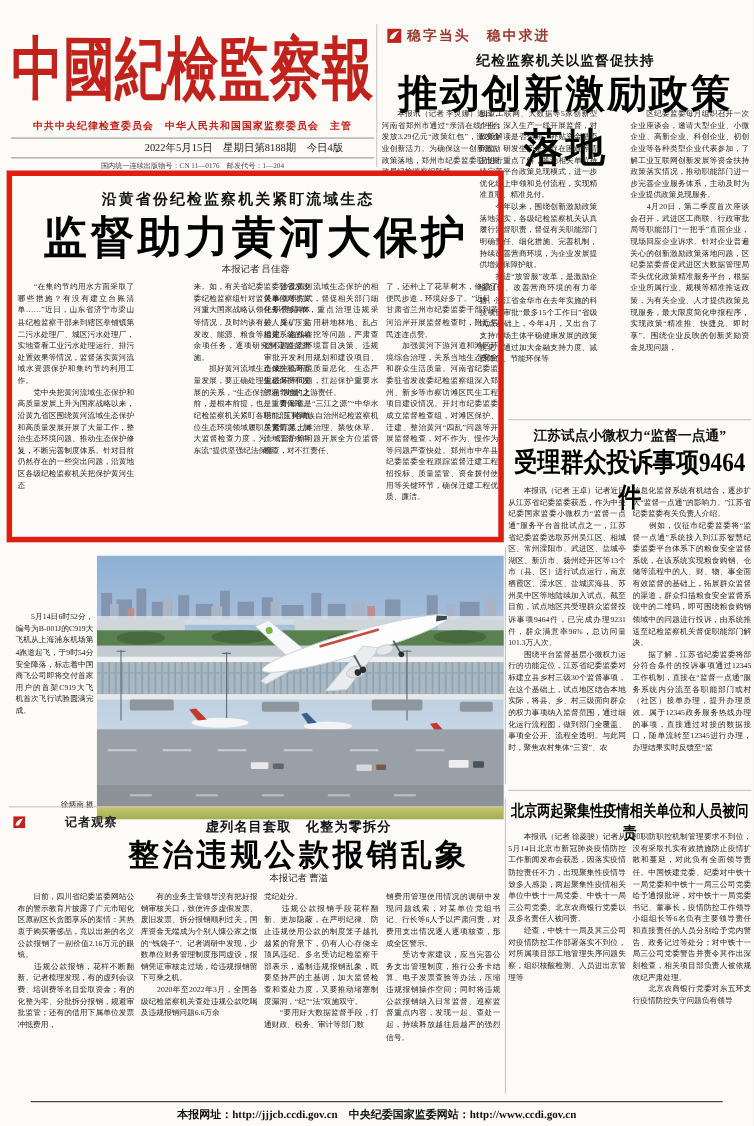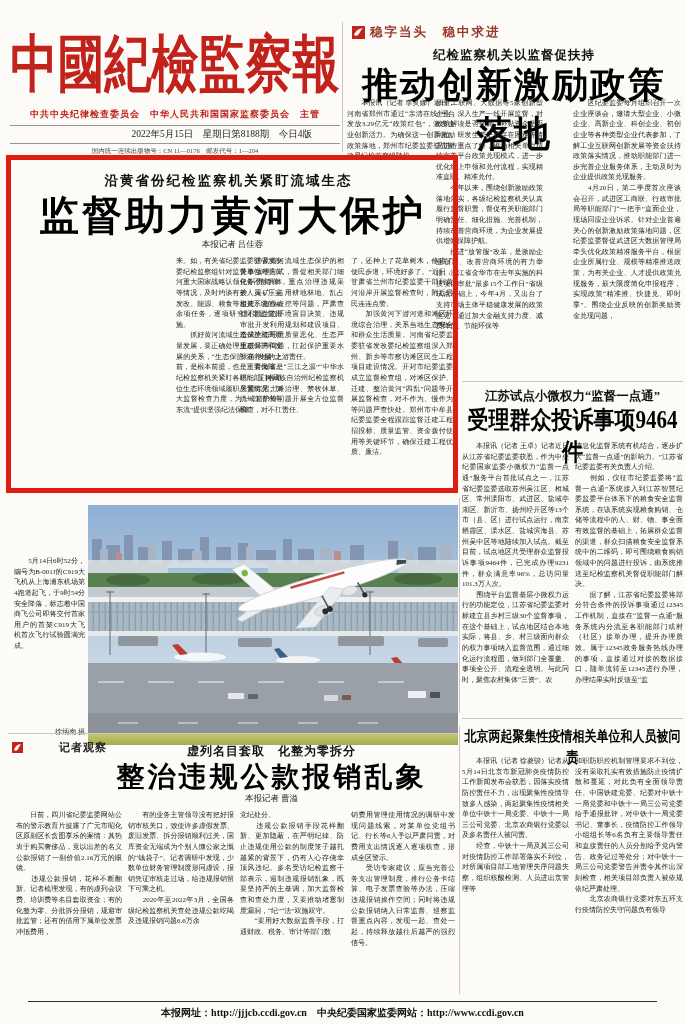--- a/index.html
+++ b/index.html
@@ -52,24 +52,26 @@
   <div class="abs kicker" style="left:345px;top:47px;width:338px;font-size:12.5px;letter-spacing:1px;">纪检监察机关以监督促扶持</div>
   <div class="abs headline" style="left:345px;top:61px;width:338px;font-size:36px;letter-spacing:2px;">推动创新激励政策落地</div>
 
   <div class="abs col" style="left:347px;top:98px;width:108px;height:58px;">　　本报讯（记者 李灵娜）近日，河南省郑州市通过“亲清在线”平台发放3.29亿元“政策红包”，激发企业创新活力。为确保这一创新激励政策落地，郑州市纪委监委驻市财政局纪检监察组随机</div>
   <div class="abs col" style="left:436px;top:98px;width:107px;height:280px;">抽查工联网、大数据等5家创新型企业，深入生产一线开展监督，对政策解读是否全面、补贴资金是否到位、研发生产是否存在困难等情况进行重点了解，推动相关单位持续完善平台政策兑现模式，进一步优化线上申领和兑付流程，实现精准直联、精准兑付。
 　　今年以来，围绕创新激励政策落地落实，各级纪检监察机关认真履行监督职责，督促有关职能部门明确责任、细化措施、完善机制，持续改善营商环境，为企业发展提供增效保障护航。
 　　推进“放管服”改革，是激励企业创新、改善营商环境的有力举措。浙江省金华市在去年实施的科技项目审批“最多15个工作日”省级试点基础上，今年4月，又出台了支持市场主体平稳健康发展的政策意见，通过加大金融支持力度、减费降负、节能环保等</div>
   <div class="abs col" style="left:573px;top:98px;width:108px;height:280px;">　　区纪委监委每月组织召开一次企业座谈会，邀请大型企业、小微企业、高新企业、科创企业、初创企业等各种类型企业代表参加，了解工业互联网创新发展等资金扶持政策落实情况，推动职能部门进一步完善企业服务体系，主动及时为企业提供政策兑现服务。
 　　4月20日，第二季度首次座谈会召开，武进区工商联、行政审批局等职能部门“一把手”直面企业，现场回应企业诉求。针对企业普遍关心的创新激励政策落地问题，区纪委监委督促武进区大数据管理局牵头优化政策精准服务平台，根据企业所属行业、规模等精准推送政策，为有关企业、人才提供政策兑现服务，最大限度简化申报程序，实现政策“精准推、快捷兑、即时享”。围绕企业反映的创新奖励资金兑现问题，</div>
 
-  <div class="abs kicker" style="left:16px;top:172px;width:425px;font-size:13.5px;letter-spacing:2px;">沿黄省份纪检监察机关紧盯流域生态</div>
+  <div class="abs kicker" style="left:4px;top:172px;width:425px;font-size:13.5px;letter-spacing:2px;">沿黄省份纪检监察机关紧盯流域生态</div>
   <div class="abs headline sans" style="left:20px;top:188px;width:425px;font-size:40px;letter-spacing:3px;">监督助力黄河大保护</div>
   <div class="abs byline" style="left:20px;top:239px;width:425px;">本报记者 吕佳蓉</div>
 
+  <div class="abs col" style="left:16px;top:256px;width:106px;height:230px;">　　“在集约节约用水方面采取了哪些措施？有没有建立台账清单……”近日，山东省济宁市梁山县纪检监察干部来到辖区拳铺镇第二污水处理厂、城区污水处理厂，实地查看工业污水处理运行、排污处置效果等情况，监督落实黄河流域水资源保护和集约节约利用工作。
+　　党中央把黄河流域生态保护和高质量发展上升为国家战略以来，沿黄九省区围绕黄河流域生态保护和高质量发展开展了大量工作，整治生态环境问题、推动生态保护修复，不断完善制度体系。针对目前仍然存在的一些突出问题，沿黄地区各级纪检监察机关把保护黄河生态</div>
   <div class="abs col" style="left:128px;top:256px;width:106px;height:230px;margin-left:48px;">来。如，有关省纪委监委驻省发改委纪检监察组针对监督单位对照黄河重大国家战略认领任务不够具体等情况，及时约谈有关人员，压实发改、能源、粮食等相关系统的40余项任务，逐项研究制定监督措施。
 　　抓好黄河流域生态保护和高质量发展，要正确处理生态保护和发展的关系，“生态保护”在“发展”之前，是根本前提，也是重要保障。纪检监察机关紧盯各职能部门各单位生态环境领域履职尽责情况，加大监督检查力度，为“一江清水向东流”提供坚强纪法保障。</div>
   <div class="abs col" style="left:240px;top:256px;width:104px;height:230px;">　　涉及黄河流域生态保护的相关事项等方式，督促相关部门细化职责清单，重点治理违规采砂、采矿、占用耕地林地、乱占滥建、盗伐盗挖等问题，严肃查处不顾生态环境盲目决策、违规审批开发利用规划和建设项目、造成生态环境质量恶化、生态严重破坏等问题，扛起保护重要水源涵养地的上游责任。
 　　青海省是“三江之源”“中华水塔”，玉树藏族自治州纪检监察机关紧盯黑土滩治理、禁牧休草、流域管护等问题开展全方位监督检查，对不扛责任、</div>
   <div class="abs col" style="left:351px;top:256px;width:102px;height:230px;">了，还种上了花草树木，修建了便民步道，环境好多了。”近日，甘肃省兰州市纪委监委干部到黄河沿岸开展监督检查时，附近居民连连点赞。
 　　加强黄河下游河道和滩区环境综合治理，关系当地生态安全和群众生活质量。河南省纪委监委驻省发改委纪检监察组深入郑州、新乡等市察访滩区民生工程项目建设情况。开封市纪委监委成立监督检查组，对滩区保护、迁建、整治黄河“四乱”问题等开展监督检查，对不作为、慢作为等问题严查快处。郑州市中牟县纪委监委全程跟踪监督迁建工程招投标、质量监管、资金拨付使用等关键环节，确保迁建工程优质、廉洁。</div>
 
   <div class="abs" id="highlight-box" style="left:6px;top:155px;width:442px;height:328px;"></div>
 
   <div class="abs col" style="left:14px;top:556px;width:71px;height:140px;">　　5月14日6时52分，编号为B-001J的C919大飞机从上海浦东机场第4跑道起飞，于9时54分安全降落，标志着中国商飞公司即将交付首家用户的首架C919大飞机首次飞行试验圆满完成。</div>

